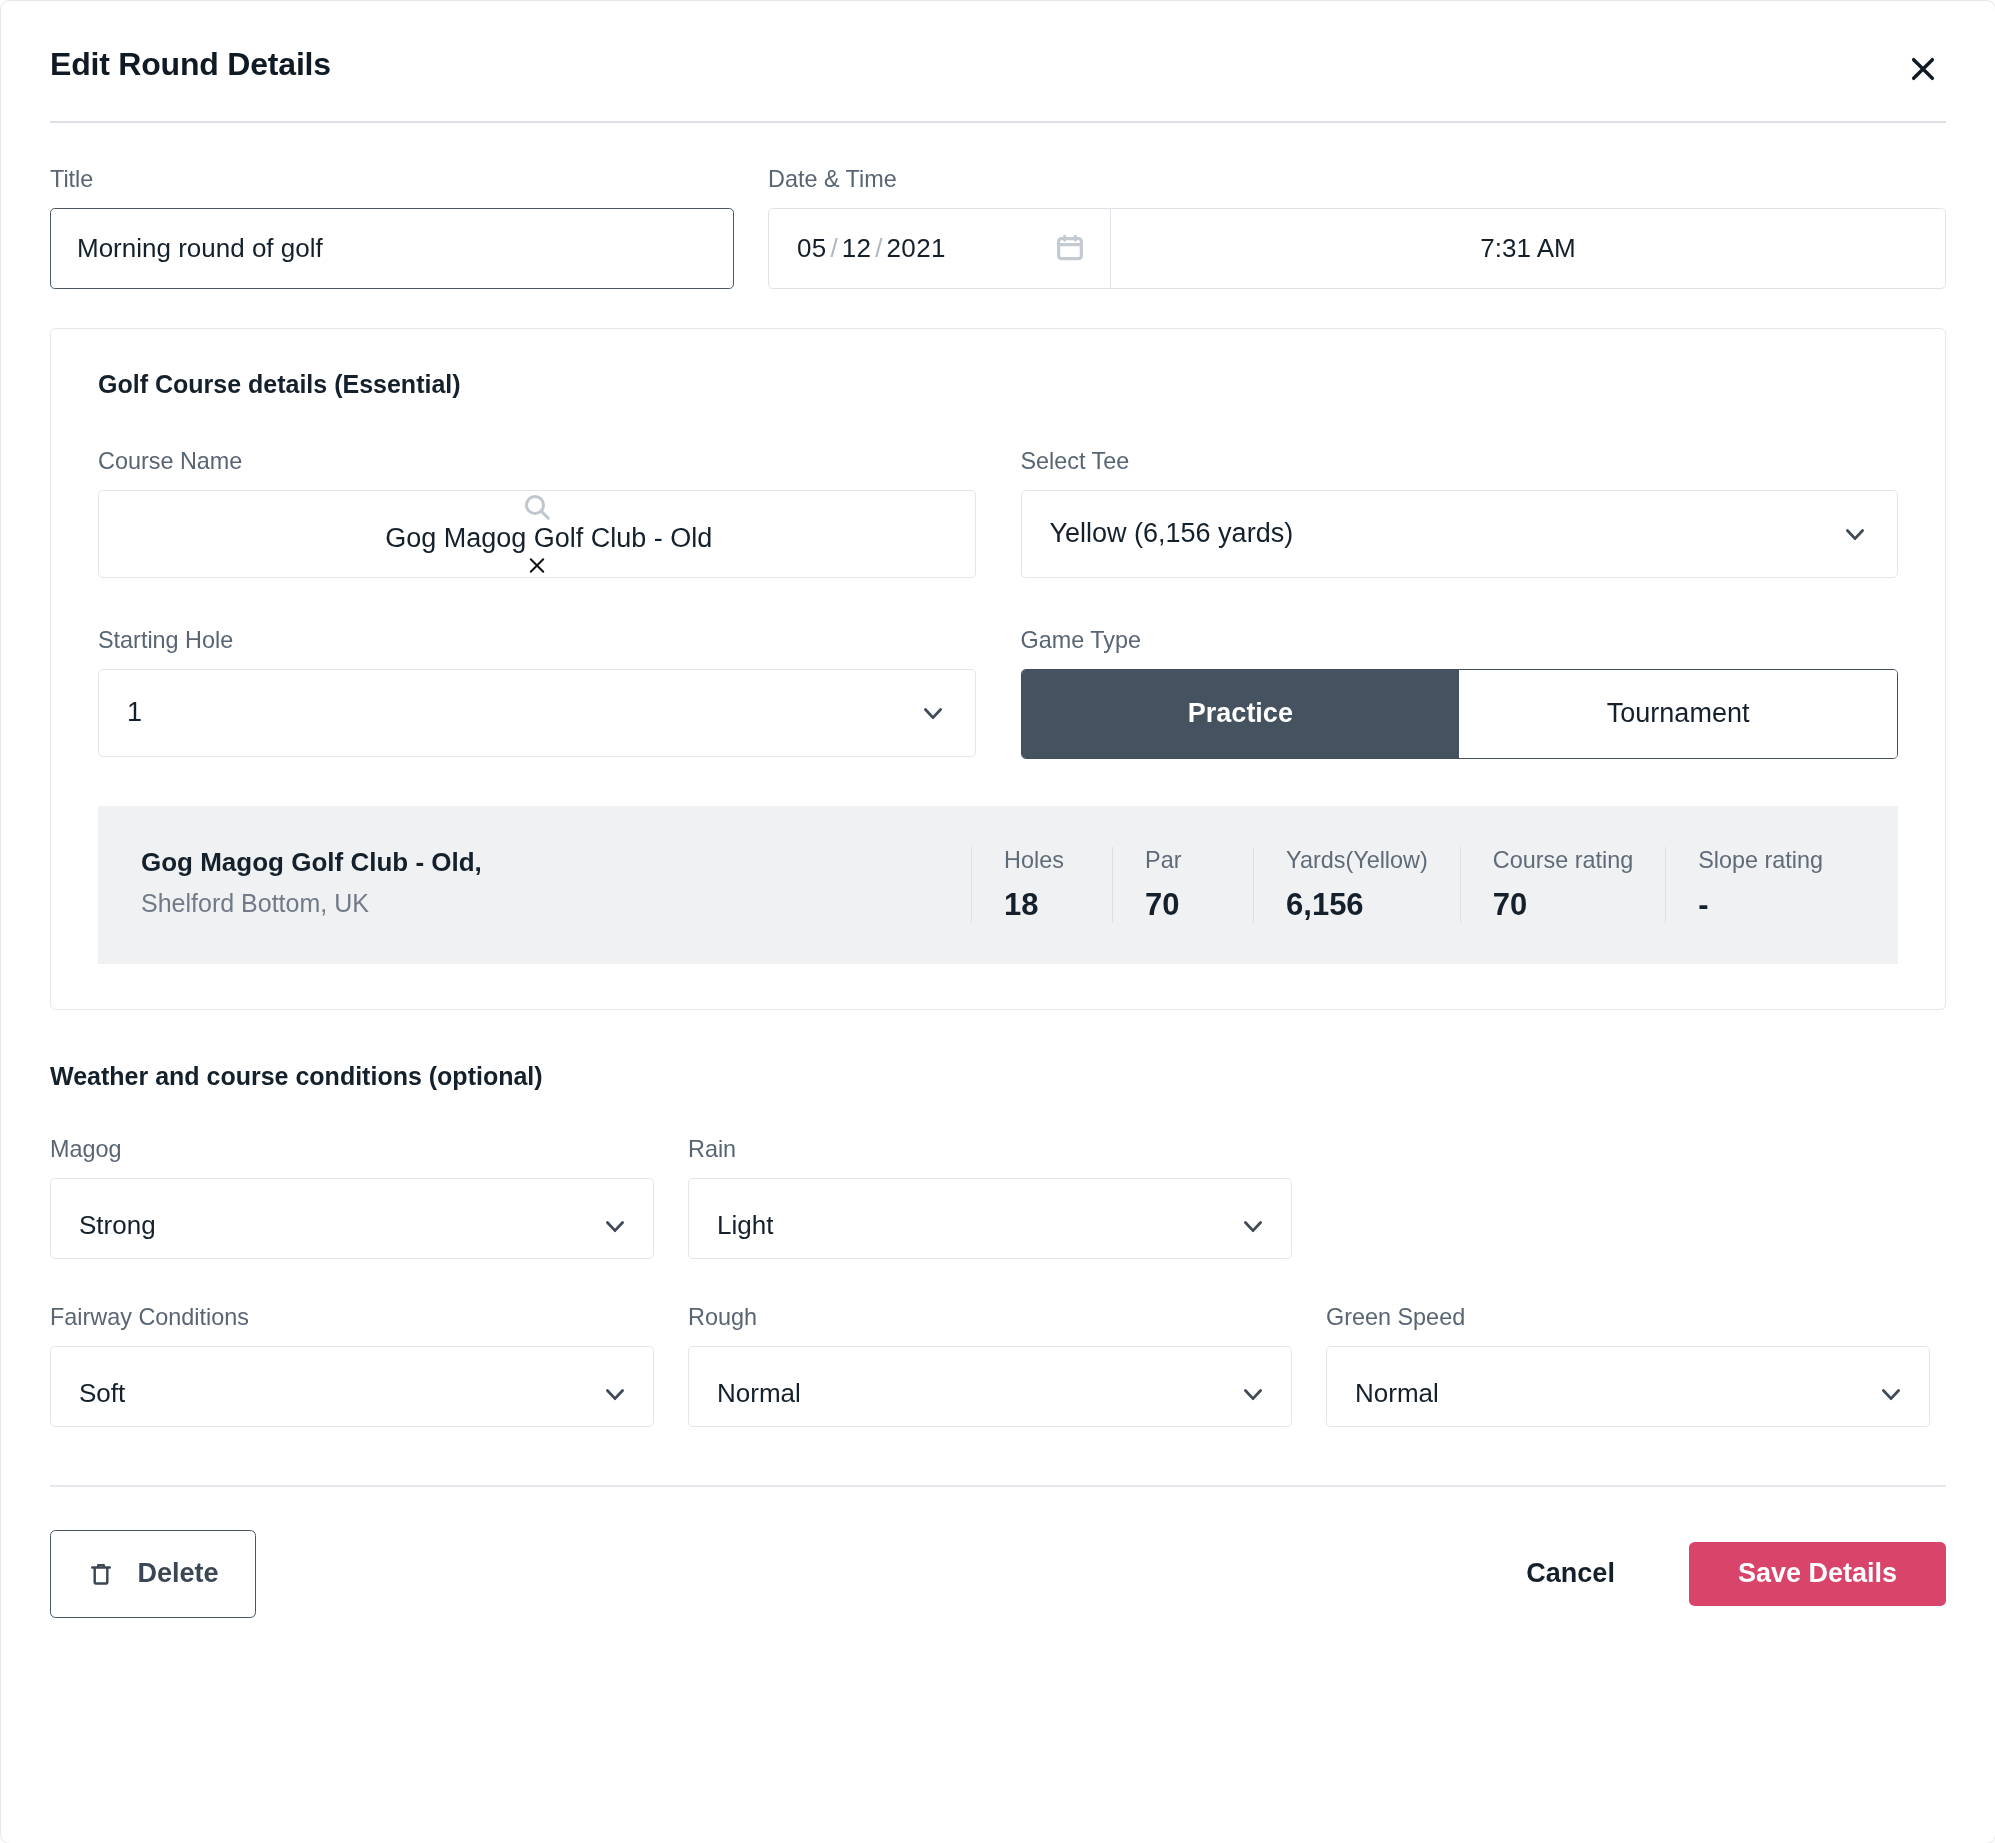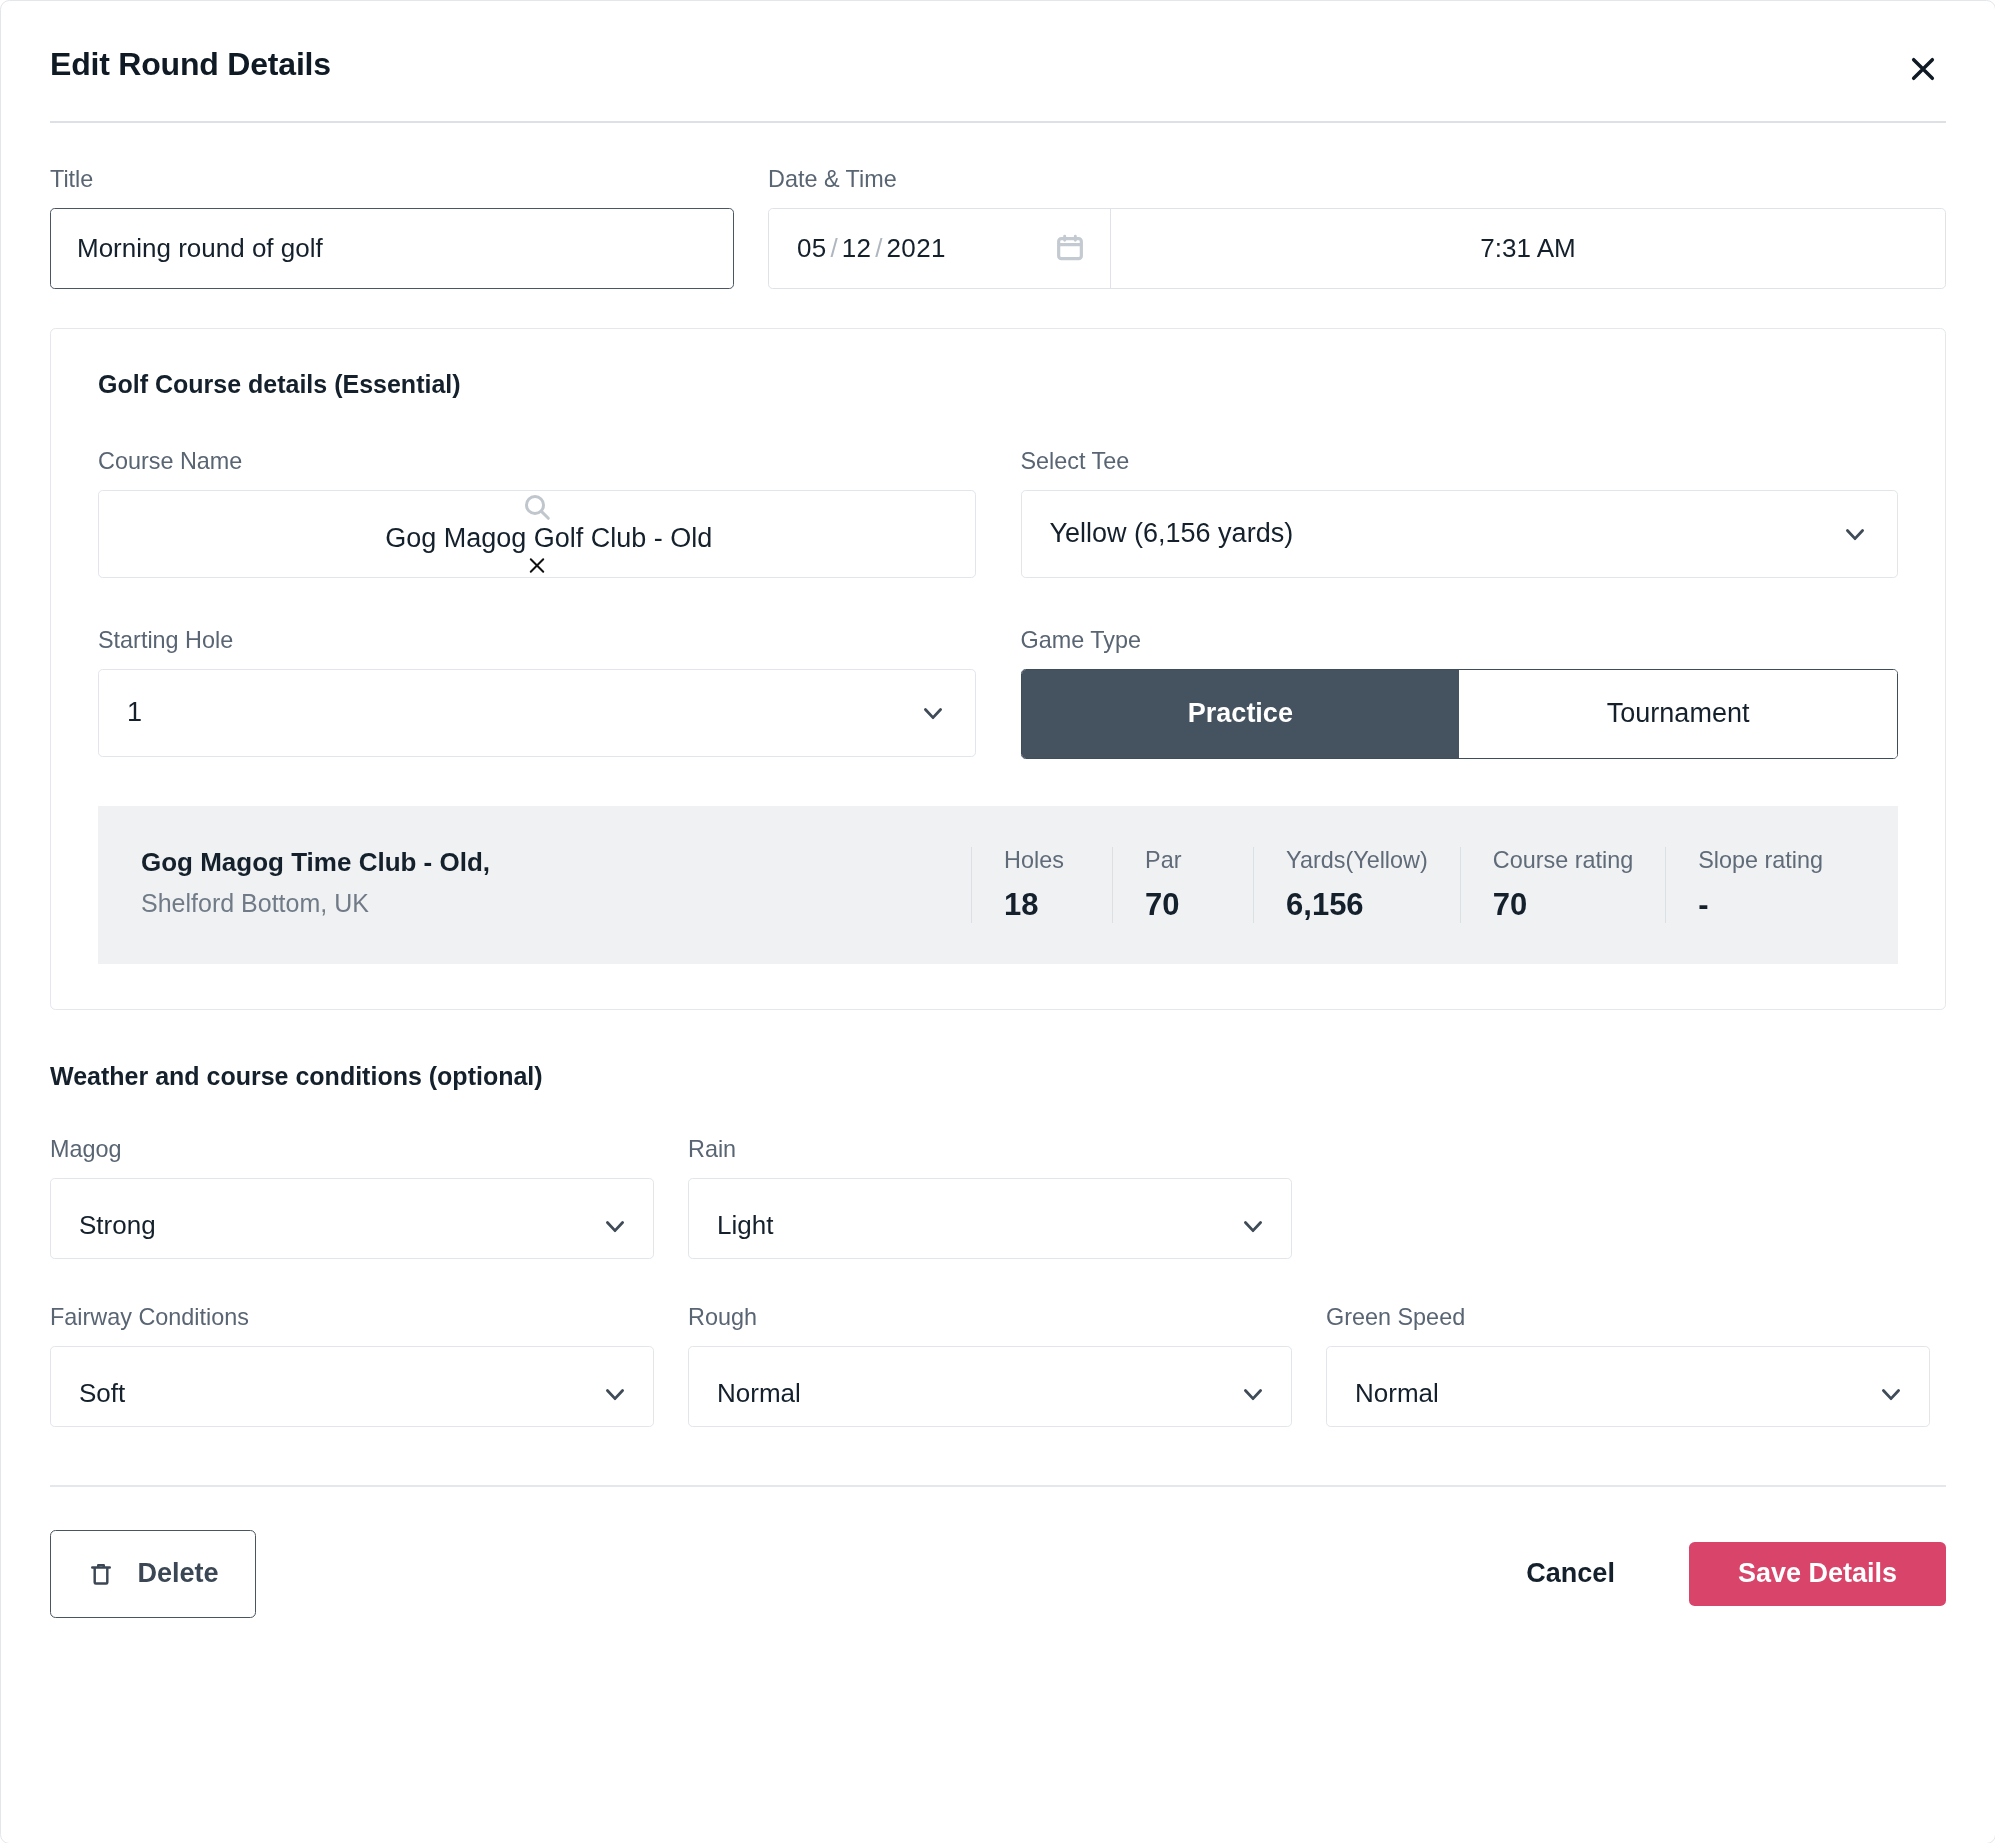--- a/index.html
+++ b/index.html
@@ -385,21 +385,21 @@
         <label class="field-label">Game Type</label>
         <div class="toggle-group">
           <div class="toggle-opt active">Practice</div>
           <div class="toggle-opt">Tournament</div>
         </div>
       </div>
     </div>
 
     <div class="summary">
       <div class="summary-name">
-        <div class="name">Gog Magog Time Club - Old,</div>
+        <div class="name">Gog Magog Golf Club - Old,</div>
         <div class="loc">Shelford Bottom, UK</div>
       </div>
       <div class="stat">
         <span class="k">Holes</span>
         <span class="v">18</span>
       </div>
       <div class="stat">
         <span class="k">Par</span>
         <span class="v">70</span>
       </div>

